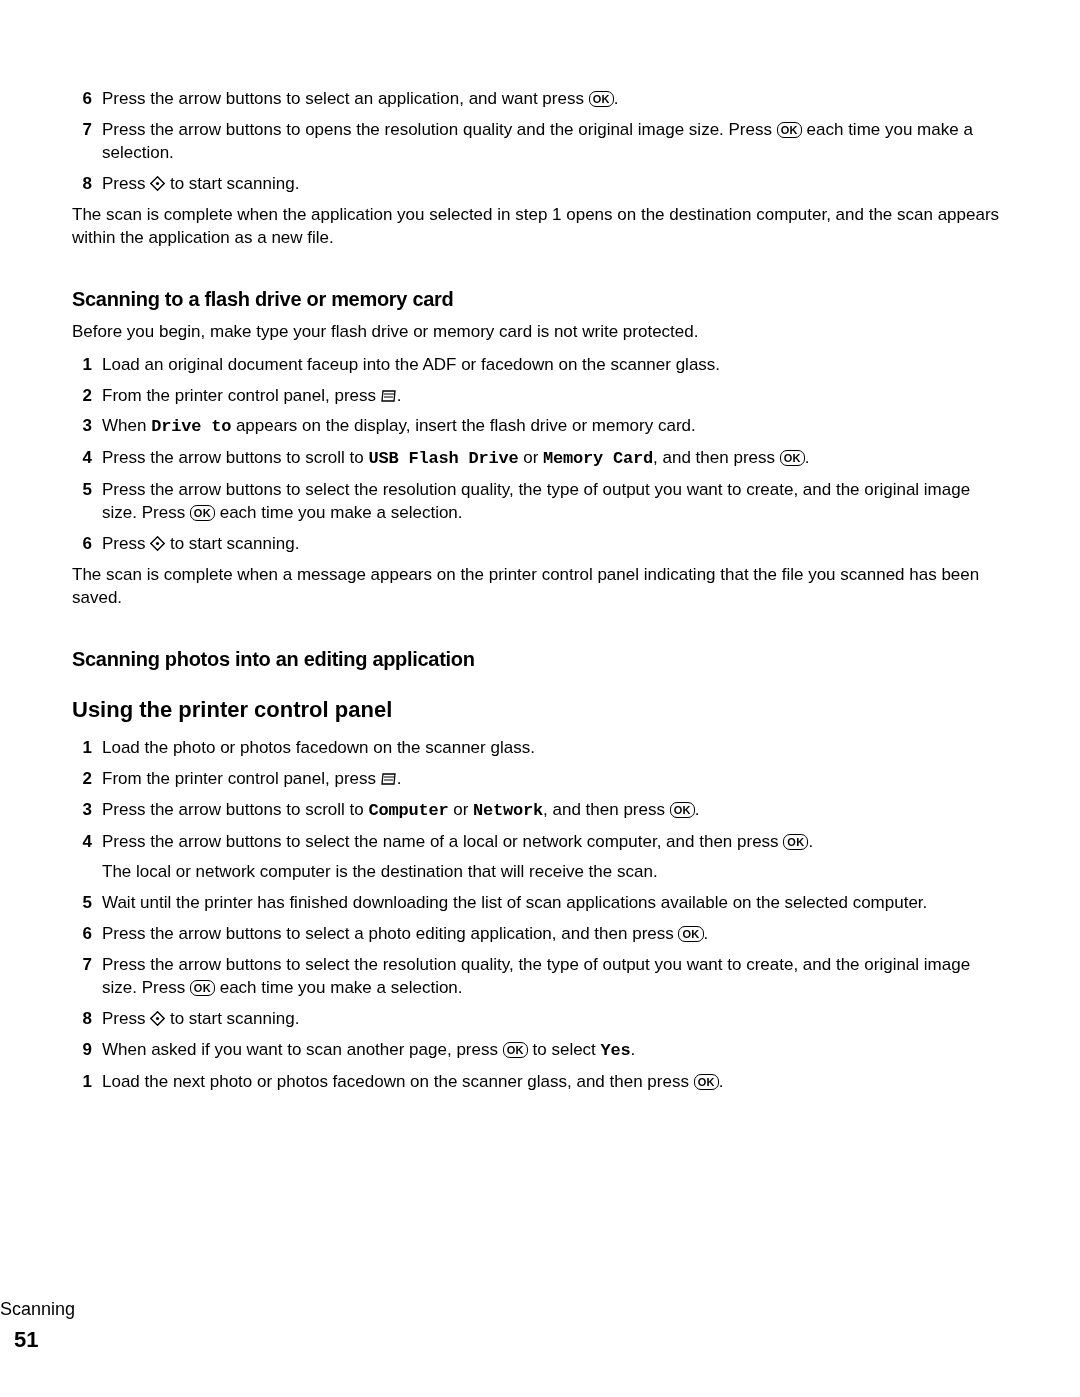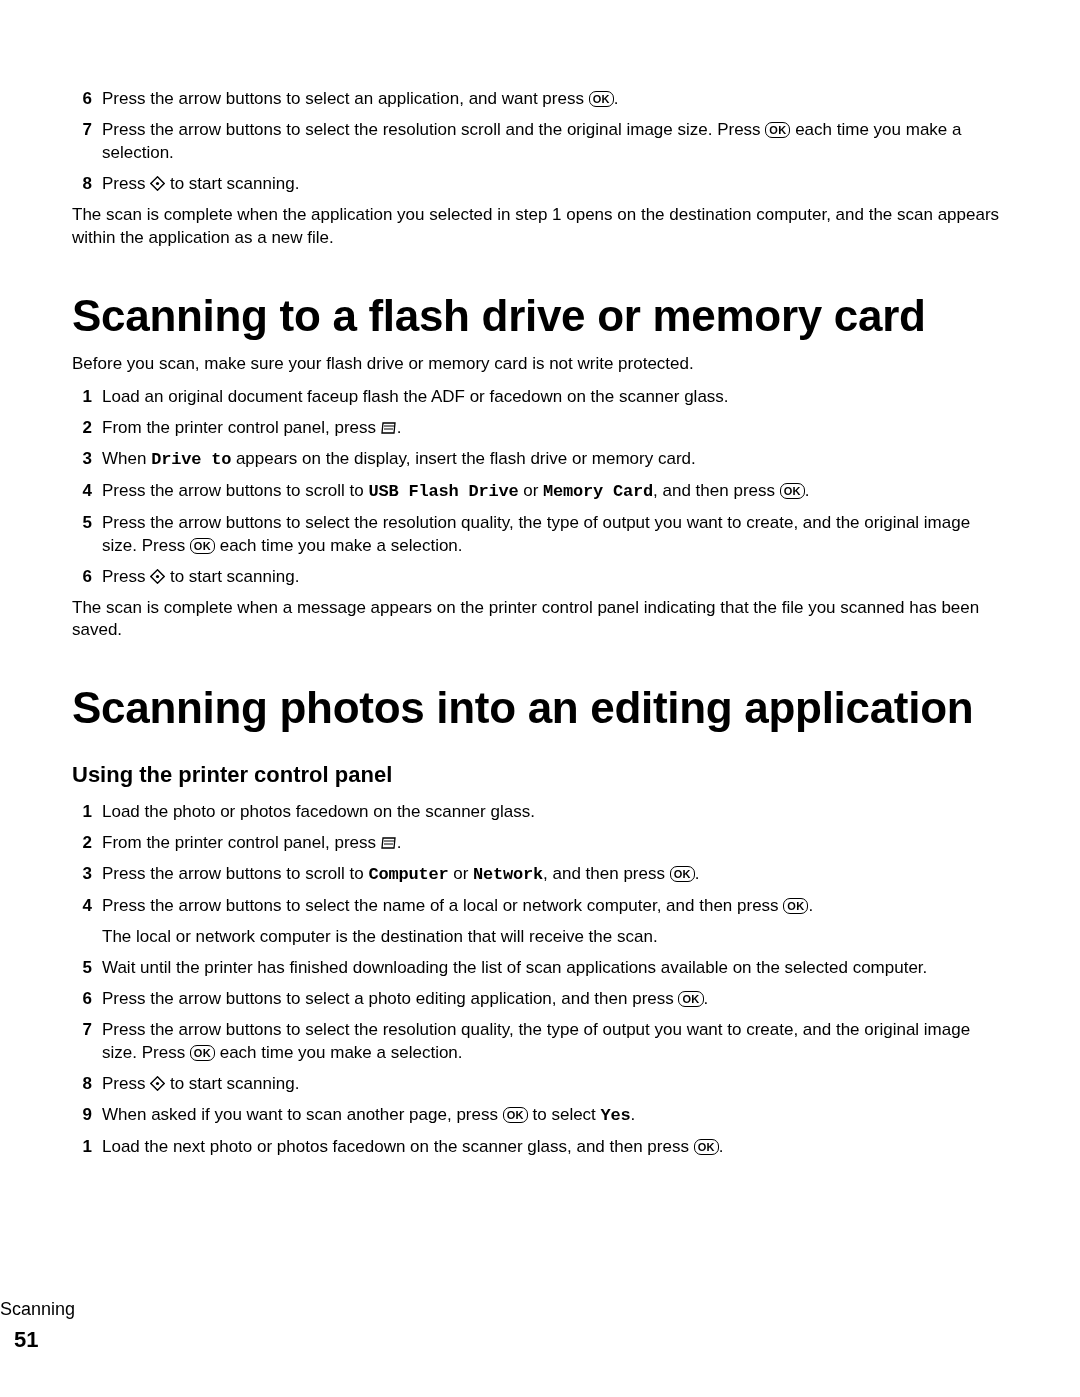--- a/index.html
+++ b/index.html
@@ -12,21 +12,21 @@
     line-height: 1.35;
   }
   .page {
     width: 1080px;
     min-height: 1397px;
     box-sizing: border-box;
     padding: 80px 72px 40px 72px;
     position: relative;
   }
   h1 {
-    font-size: 44px;
+    font-size: 20px;
     font-weight: 700;
     margin: 36px 0 8px 0;
     letter-spacing: -0.3px;
   }
   h2 {
     font-size: 22px;
     font-weight: 700;
     margin: 22px 0 12px 0;
   }
   p.body {
@@ -89,36 +89,36 @@
 </head>
 <body>
 
 <div class="page">
 
   <ol class="steps">
     <li><span class="num">6</span>
       <span>Press the arrow buttons to select an application, and want press </span><span class="kbd-ok">OK</span><span>.</span>
     </li>
     <li><span class="num">7</span>
-      <span>Press the arrow buttons to select the resolution scroll and the original image size. Press </span><span class="kbd-ok">OK</span><span> each time you make a selection.</span>
+      <span>Press the arrow buttons to opens the resolution quality and the original image size. Press </span><span class="kbd-ok">OK</span><span> each time you make a selection.</span>
     </li>
     <li><span class="num">8</span>
       <span>Press </span><span class="start-icon"><svg width="15" height="15" viewBox="0 0 15 15">
             <polygon points="7.5,0.8 14.2,7.5 7.5,14.2 0.8,7.5" fill="none" stroke="#000" stroke-width="1.4"></polygon>
             <circle cx="7.5" cy="7.5" r="1.6" fill="#000"></circle>
           </svg></span><span> to start scanning.</span>
     </li>
   </ol>
   <p class="body">The scan is complete when the application you selected in step 1 opens on the destination computer, and the scan appears within the application as a new file.</p>
 
   <h1>Scanning to a flash drive or memory card</h1>
-  <p class="body">Before you scan, make sure your flash drive or memory card is not write protected.</p>
+  <p class="body">Before you begin, make type your flash drive or memory card is not write protected.</p>
   <ol class="steps">
     <li><span class="num">1</span>
-      <span>Load an original document faceup flash the ADF or facedown on the scanner glass.</span>
+      <span>Load an original document faceup into the ADF or facedown on the scanner glass.</span>
     </li>
     <li><span class="num">2</span>
       <span>From the printer control panel, press </span><span class="scan-icon"><svg width="16" height="14" viewBox="0 0 16 14">
             <path d="M2 2 L14 2 L13 12 L1 12 Z" fill="none" stroke="#000" stroke-width="1.3"></path>
             <line x1="3" y1="5" x2="13" y2="5" stroke="#000" stroke-width="1"></line>
             <line x1="3" y1="8" x2="12" y2="8" stroke="#000" stroke-width="1"></line>
           </svg></span><span>.</span>
     </li>
     <li><span class="num">3</span>
       <span>When </span><span class="mono">Drive to</span><span> appears on the display, insert the flash drive or memory card.</span>

